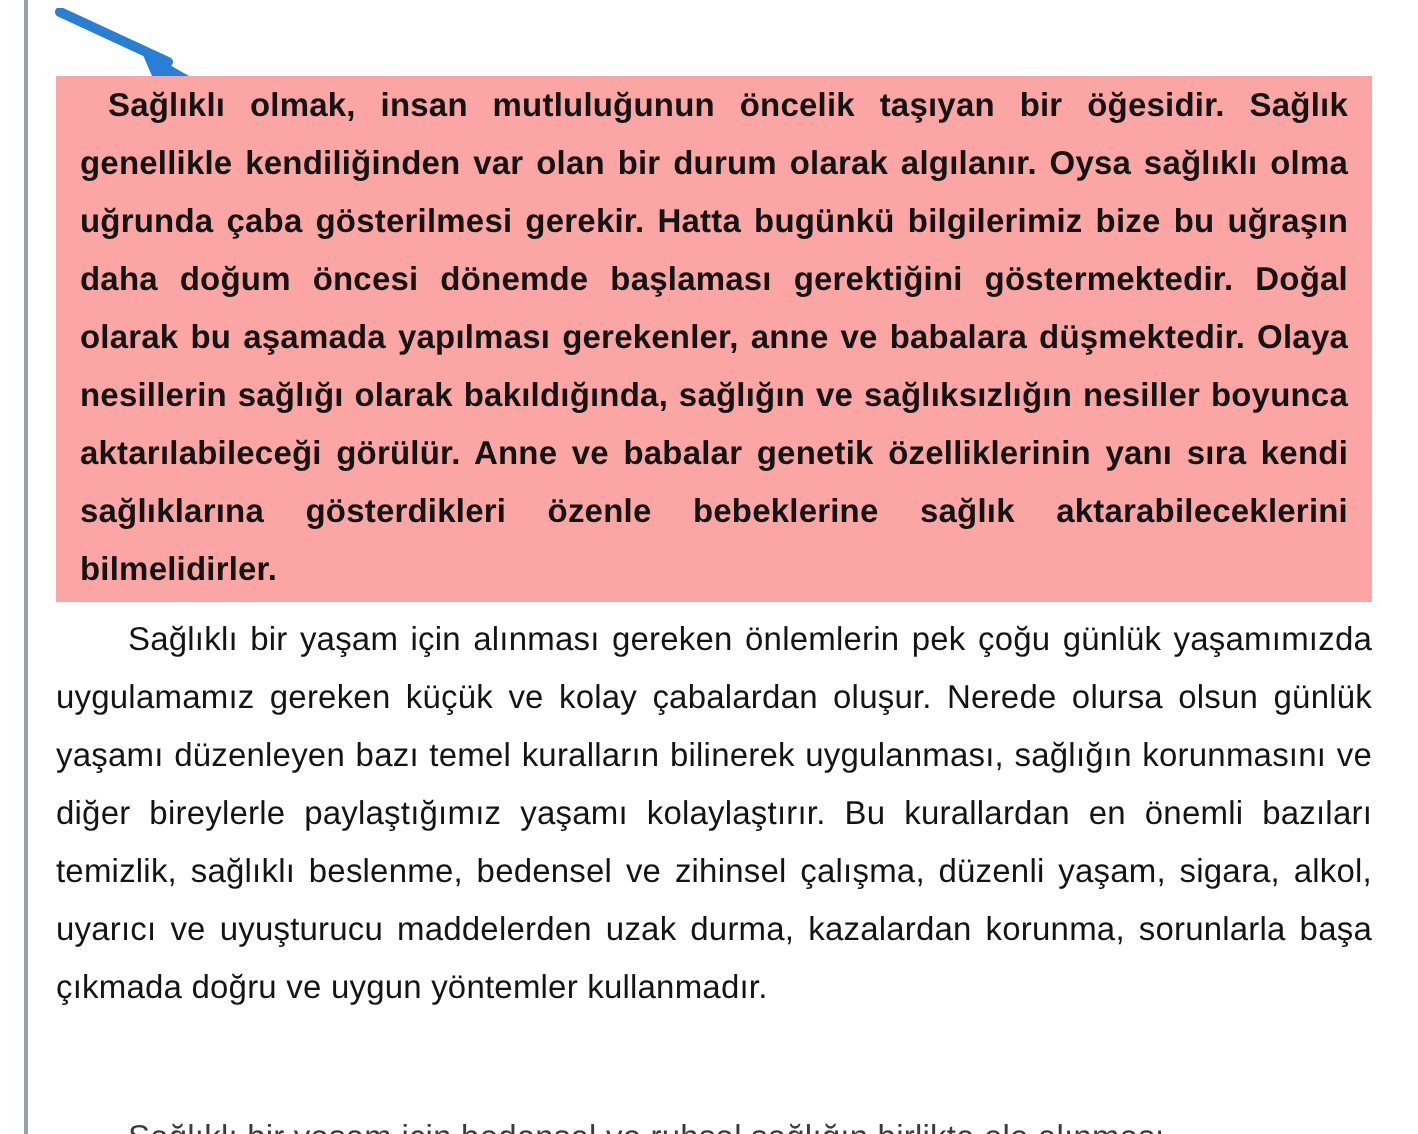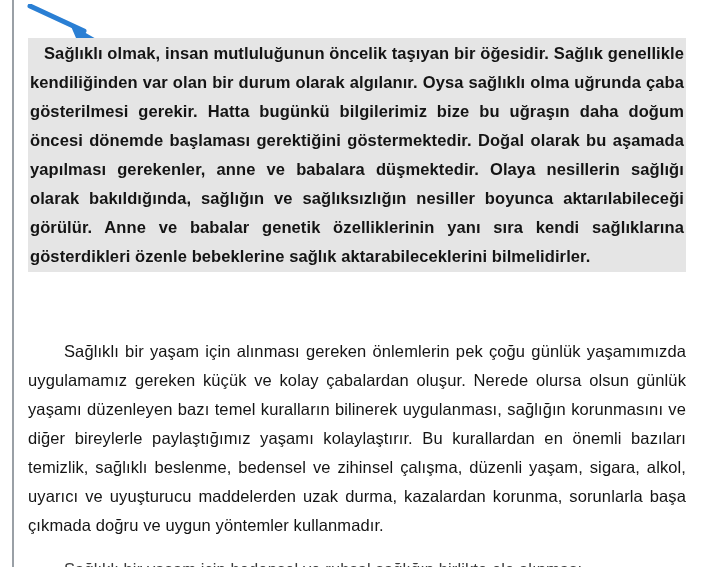--- a/index.html
+++ b/index.html
@@ -39,36 +39,36 @@
   .para {
     text-align: justify;
     color: #141414;
     font-size: 16.5px;
     line-height: 29px;
     margin: 0;
     letter-spacing: 0.1px;
   }
   .para.highlight {
     font-weight: bold;
-    background: #e5e5e5;
+    background: #fca5a5;
     box-decoration-break: clone;
     -webkit-box-decoration-break: clone;
-    padding: 1px 2px;
+    padding: 1px 12px;
     text-indent: 14px;
   }
   .para-wrap-highlight {
     position: absolute;
     left: 28px;
     top: 38px;
     width: 658px;
   }
   .para-wrap-second {
     position: absolute;
     left: 28px;
-    top: 337px;
+    top: 306px;
     width: 658px;
   }
   .para.normal {
     text-indent: 36px;
     font-weight: normal;
   }
   .para-wrap-third {
     position: absolute;
     left: 28px;
     top: 555px;

